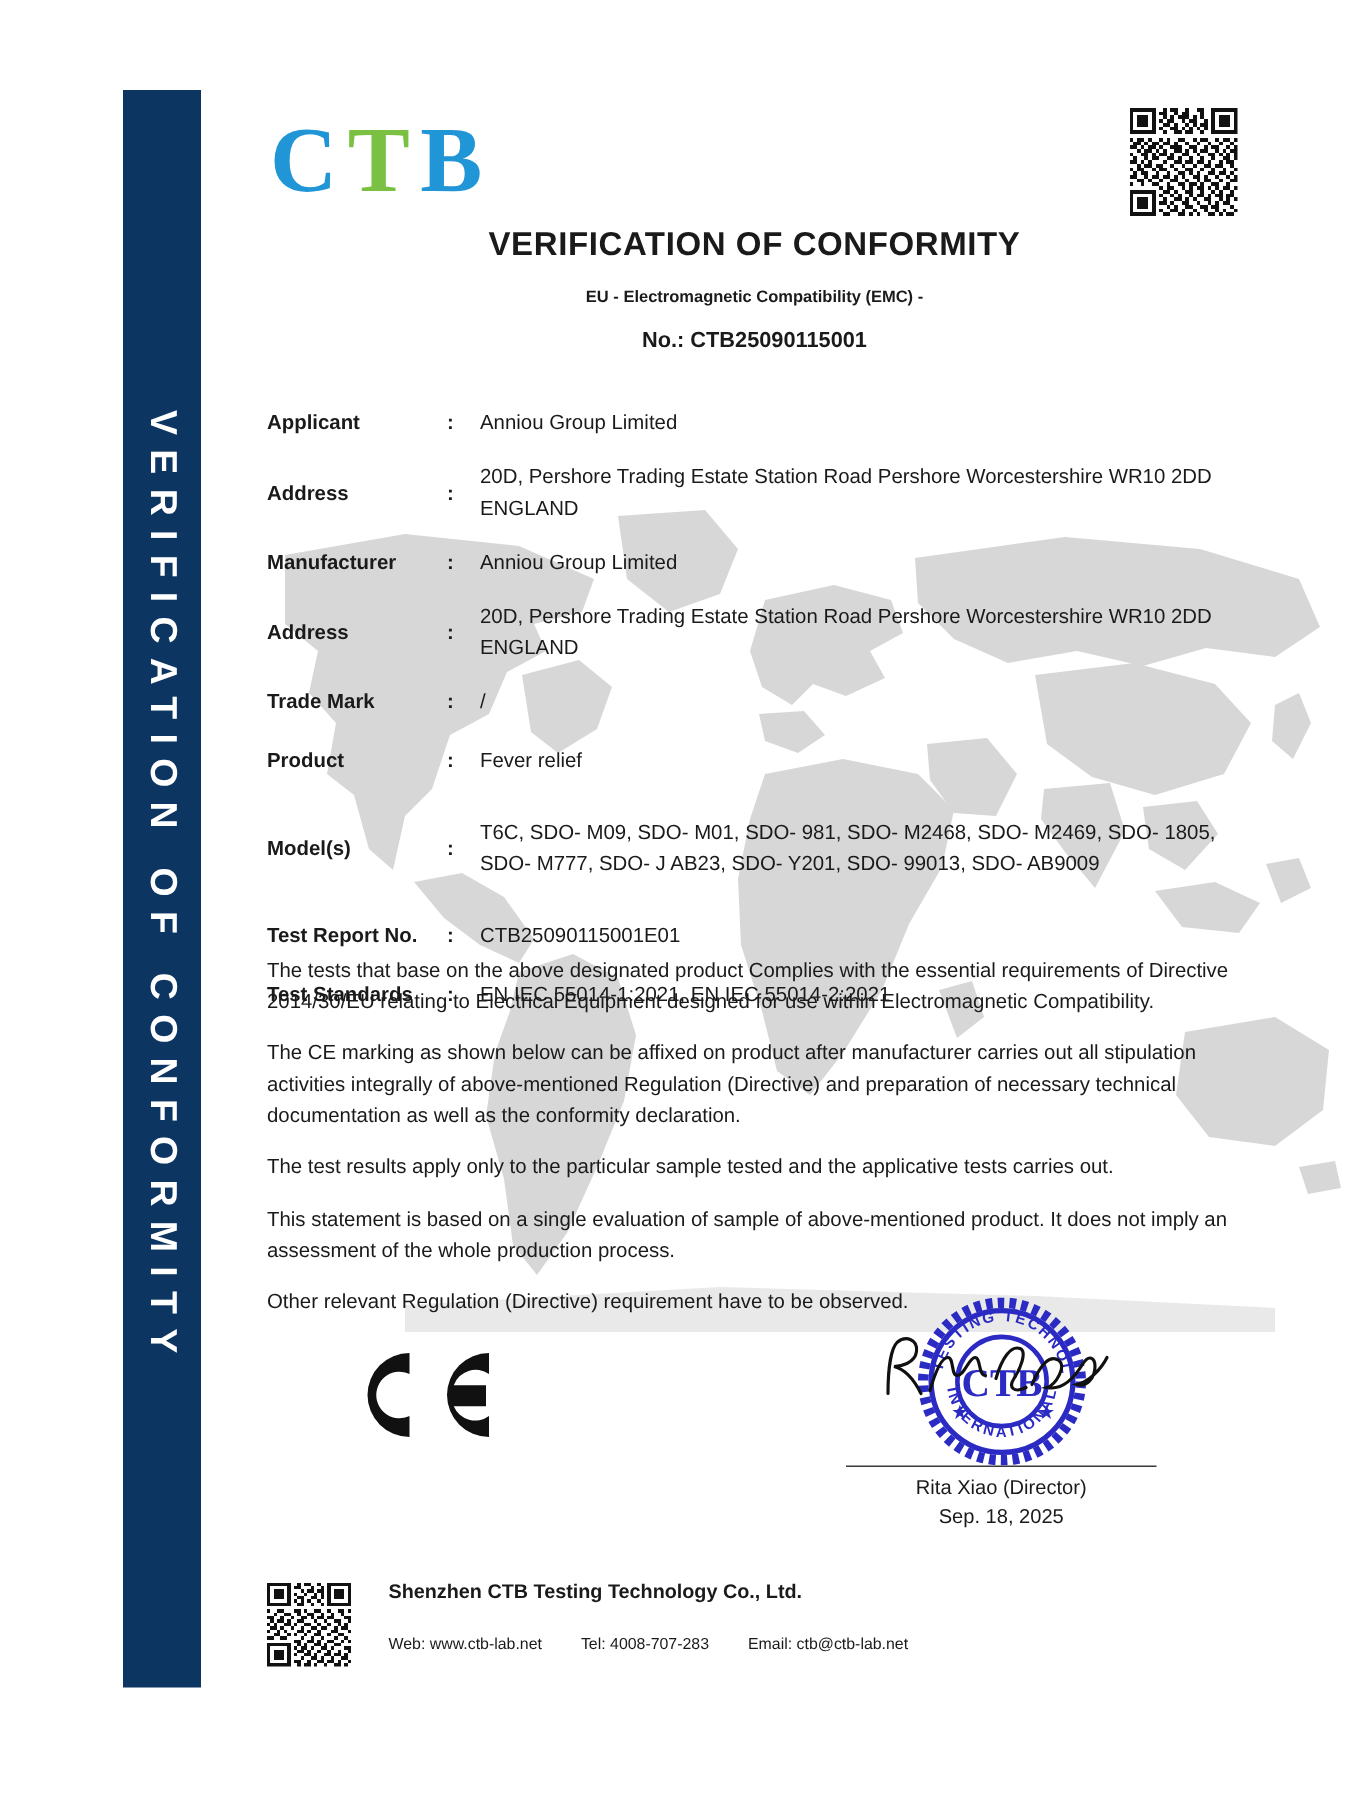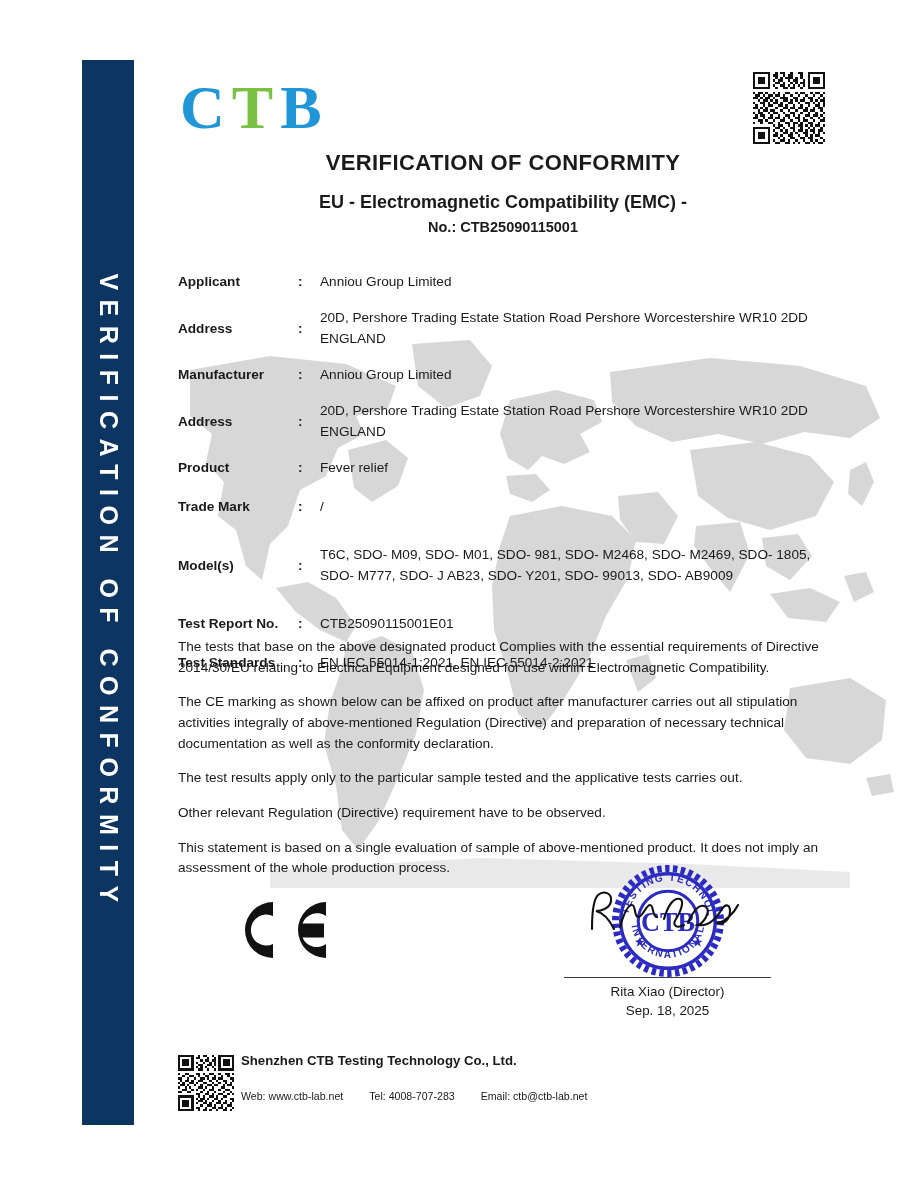--- a/index.html
+++ b/index.html
@@ -105,21 +105,21 @@
     font-weight: bold;
     letter-spacing: 0.4px;
     z-index: 4;
   }
   .title-sub {
     position: absolute;
     left: 178px;
     top: 192px;
     width: 650px;
     text-align: center;
-    font-size: 18px;
+    font-size: 11px;
     font-weight: bold;
     z-index: 4;
   }
   .title-no {
     position: absolute;
     left: 178px;
     top: 219px;
     width: 650px;
     text-align: center;
     font-size: 14.5px;
@@ -220,21 +220,21 @@
   }
 
   
   .footer {
     position: absolute;
     left: 178px;
     top: 1053px;
     width: 660px;
     z-index: 4;
     display: flex;
-    gap: 7px;
+    gap: 25px;
   }
   .footer-qr {
     flex: 0 0 auto;
     width: 56px;
     height: 56px;
     margin-top: 2px;
   }
   .footer-text { flex: 1 1 auto; }
   .footer-company {
     font-size: 13.2px;
@@ -569,28 +569,28 @@
         <td class="lbl">Manufacturer</td>
         <td class="col">:</td>
         <td class="val">Anniou Group Limited</td>
       </tr>
       <tr style="height:54px">
         <td class="lbl">Address</td>
         <td class="col">:</td>
         <td class="val">20D, Pershore Trading Estate Station Road Pershore Worcestershire WR10 2DD ENGLAND</td>
       </tr>
       <tr>
+        <td class="lbl">Trade Mark</td>
+        <td class="col">:</td>
+        <td class="val">/</td>
+      </tr>
+      <tr>
         <td class="lbl">Product</td>
         <td class="col">:</td>
         <td class="val">Fever relief</td>
-      </tr>
-      <tr>
-        <td class="lbl">Trade Mark</td>
-        <td class="col">:</td>
-        <td class="val">/</td>
       </tr>
       <tr style="height:78px">
         <td class="lbl">Model(s)</td>
         <td class="col">:</td>
         <td class="val">T6C, SDO- M09, SDO- M01, SDO- 981, SDO- M2468, SDO- M2469, SDO- 1805, SDO- M777, SDO- J AB23, SDO- Y201, SDO- 99013, SDO- AB9009</td>
       </tr>
       <tr>
         <td class="lbl">Test Report No.</td>
         <td class="col">:</td>
         <td class="val">CTB25090115001E01</td>
@@ -600,22 +600,22 @@
         <td class="col">:</td>
         <td class="val">EN IEC 55014-1:2021, EN IEC 55014-2:2021</td>
       </tr>
     </tbody>
   </table>
 
   <div class="paras">
     <p>The tests that base on the above designated product Complies with the essential requirements of Directive 2014/30/EU relating to Electrical Equipment designed for use within Electromagnetic Compatibility.</p>
     <p>The CE marking as shown below can be affixed on product after manufacturer carries out all stipulation activities integrally of above-mentioned Regulation (Directive) and preparation of necessary technical documentation as well as the conformity declaration.</p>
     <p>The test results apply only to the particular sample tested and the applicative tests carries out.</p>
+    <p>This statement is based on a single evaluation of sample of above-mentioned product. It does not imply an assessment of the whole production process.</p>
     <p>Other relevant Regulation (Directive) requirement have to be observed.</p>
-    <p>This statement is based on a single evaluation of sample of above-mentioned product. It does not imply an assessment of the whole production process.</p>
   </div>
 
   <svg class="ce-mark" width="108" height="74" viewBox="0 0 108 74">
     <path d="M45 9 A28 28 0 1 0 45 65 L45 51 A15.5 15.5 0 1 1 45 23 Z" fill="#111"></path>
     <path d="M98 9 A28 28 0 1 0 98 65 L98 51 A15.5 15.5 0 0 1 74.5 44.5 L96 44.5 L96 30.5 L74.5 30.5 A15.5 15.5 0 0 1 98 23 Z" fill="#111"></path>
   </svg>
 
   <div class="sig-block">
     <div class="sig-stamp-wrap">
       <svg class="stamp" width="128" height="112" viewBox="0 0 128 128">

